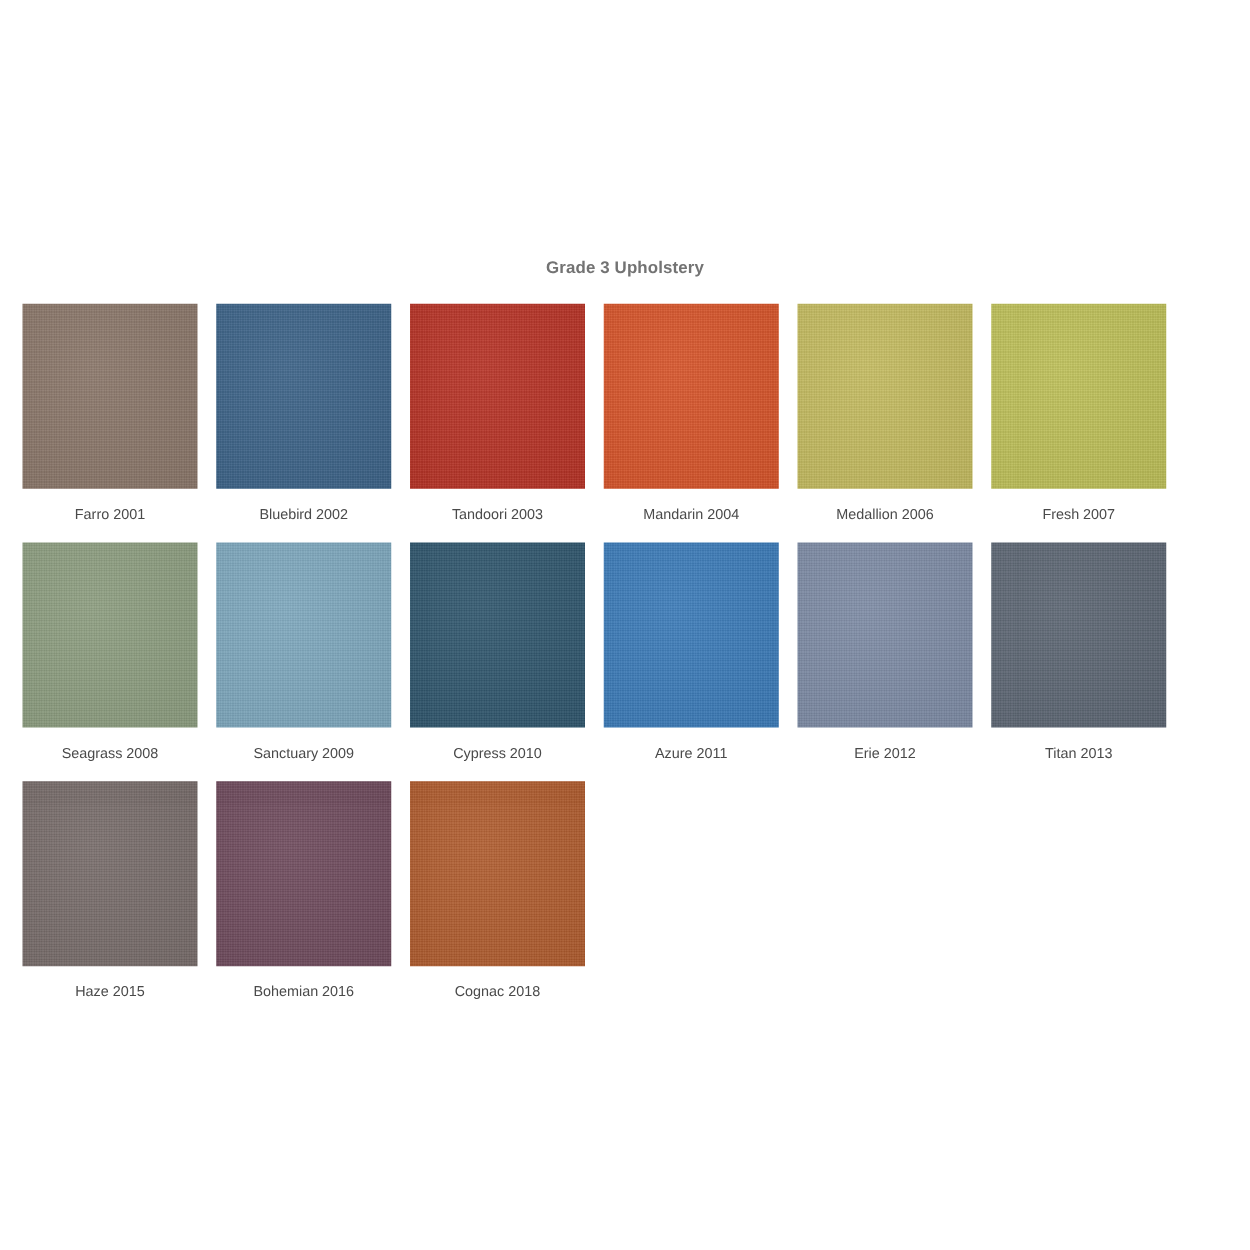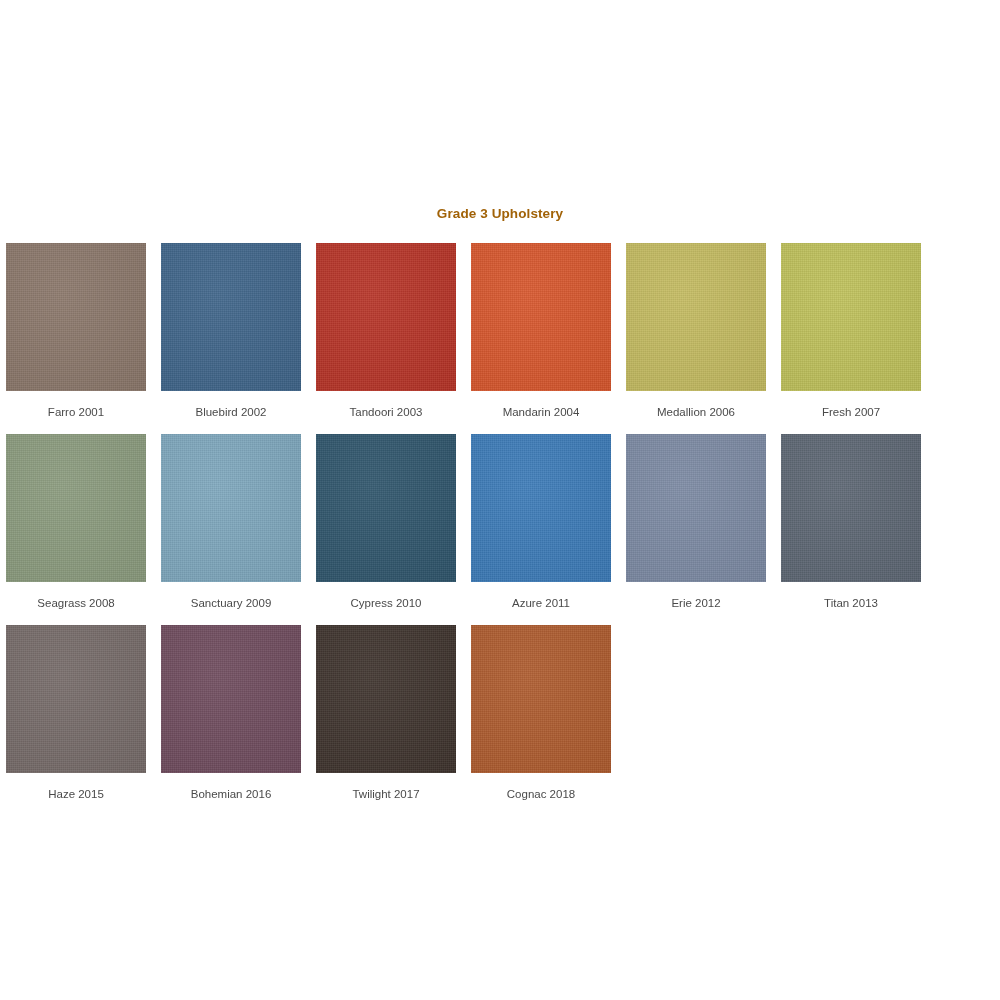--- a/index.html
+++ b/index.html
@@ -23,27 +23,27 @@
     box-sizing: border-box;
   }
   .chart-title {
     position: absolute;
     top: 206px;
     left: 0;
     width: 1000px;
     text-align: center;
     font-size: 13.5px;
     font-weight: bold;
-    color: #a16207;
+    color: #737373;
     letter-spacing: 0.1px;
   }
   .swatch-grid {
     position: absolute;
     top: 243px;
-    left: 6px;
+    left: 18px;
     width: 964px;
     display: grid;
     grid-template-columns: repeat(6, 140px);
     grid-auto-rows: auto;
     column-gap: 24.8px;
     row-gap: 16px;
     gap: 15px;
   }
   .swatch-cell {
     width: 140px;
@@ -153,22 +153,18 @@
       </div>
       <div class="swatch-cell">
         <div class="swatch-chip" style="background-color: rgb(117, 106, 104);"></div>
         <div class="swatch-label">Haze 2015</div>
       </div>
       <div class="swatch-cell">
         <div class="swatch-chip" style="background-color: rgb(110, 74, 92);"></div>
         <div class="swatch-label">Bohemian 2016</div>
       </div>
       <div class="swatch-cell">
-        <div class="swatch-chip" style="background-color: rgb(61, 50, 44);"></div>
-        <div class="swatch-label">Twilight 2017</div>
-      </div>
-      <div class="swatch-cell">
         <div class="swatch-chip" style="background-color: rgb(174, 90, 44);"></div>
         <div class="swatch-label">Cognac 2018</div>
       </div>
     </div>
 
 </div>
 
 </body></html>

